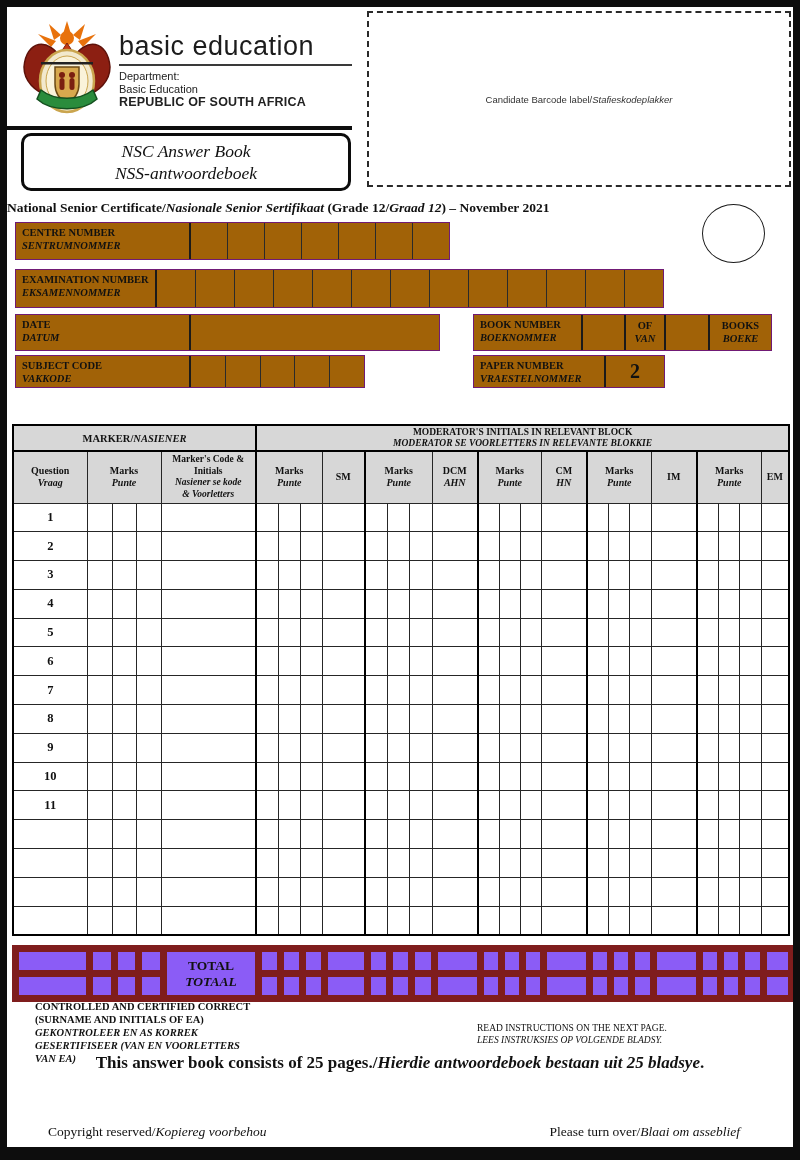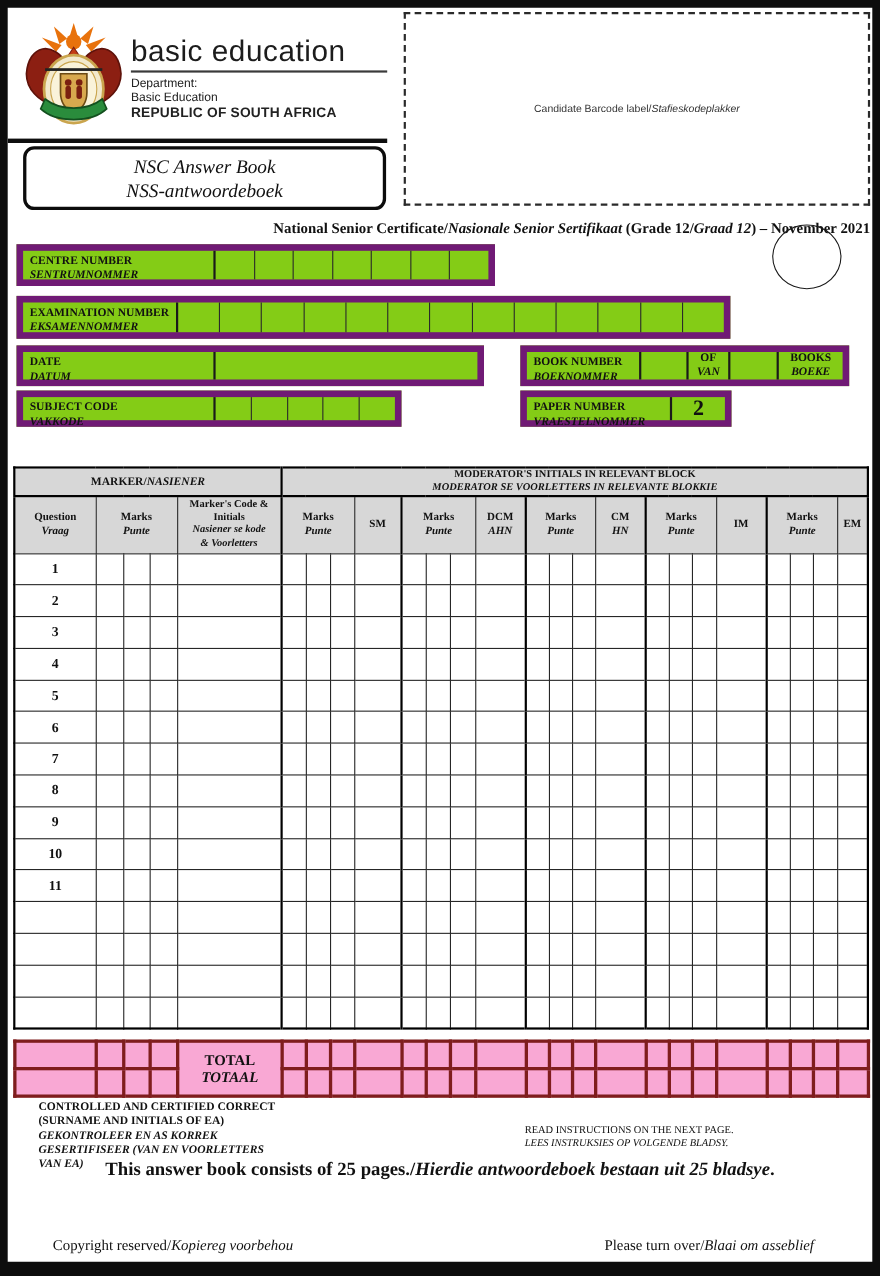--- a/index.html
+++ b/index.html
@@ -13,25 +13,25 @@
   .af { font-style:italic; }
 
   
   .be-title { font-family:"Liberation Sans", sans-serif; font-size:27px; color:#1c1c1c; letter-spacing:.5px; }
   .be-underline { background:#3a3a3a; height:2px; }
   .dept { font-family:"Liberation Sans", sans-serif; font-size:11px; line-height:13px; color:#222; }
   .dept .country { font-weight:bold; font-size:12.5px; letter-spacing:.2px; }
   .logo-divider { background:#0e0e0e; height:4px; }
   .nsc-box { border:3px solid #0c0c0c; border-radius:10px; display:flex; flex-direction:column; justify-content:center; align-items:center; font-style:italic; font-size:17.5px; line-height:22px; }
   .barcode-box { border:2px dashed #2a2a2a; display:flex; align-items:center; justify-content:center; font-family:"Liberation Sans", sans-serif; font-size:9.5px; color:#333; }
-  .main-title { text-align:right; font-size:13.5px; font-weight:bold; }
+  .main-title { text-align:left; font-size:13.5px; font-weight:bold; }
   .stamp-circle { border:1.5px solid #1a1a1a; border-radius:50%; }
 
   
-  .frow { display:flex; border:6px solid #701a75; background:#84cc16; }
+  .frow { display:flex; border:1px solid #701a75; background:#a16207; }
   .flabel { font-size:10.5px; font-weight:bold; line-height:12.5px; padding:4px 0 0 6px; border-right:2px solid #1a1a1a; }
   .flabel:last-child { border-right:none; }
   .fcells { display:flex; flex:1; }
   .fcells .cell { flex:1; border-left:1.5px solid #2a2a2a; }
   .fcells .cell:first-child { border-left:none; }
   .fvalue { flex:1; }
   .fvalue.center, .fcell-mini { display:flex; align-items:center; justify-content:center; }
   .flabel.mid { border-left:2px solid #1a1a1a; }
   .subject-value { font-size:23px; font-weight:bold; padding:0 0 0 10px; display:flex; align-items:center; letter-spacing:.5px; }
   .paper-val { font-size:20px; font-weight:bold; }
@@ -42,21 +42,21 @@
   .mtable th, .mtable td { border:1px solid #262626; padding:0; overflow:hidden; vertical-align:middle; }
   .mtable thead th { background:#d7d7d7; text-align:center; font-weight:bold; }
   .hr1 th { height:26px; font-size:10.5px; border-bottom:2px solid #000; }
   .hr1 .two-line { font-size:9.5px; line-height:11.5px; }
   .hr2 th { height:52px; font-size:10px; line-height:12px; }
   .hr2 th.codehead { font-size:9.5px; line-height:11.5px; }
   .mtable tbody td { height:28.8px; background:#fff; }
   .gstart { border-left:2.5px solid #000 !important; }
   .qnum { font-weight:bold; font-size:12.5px; text-align:center; }
   .ttable { width:776px; border:3px solid #000; }
-  .ttable td { border:3px solid #7f1d1d; padding:0; height:25px; background:#f9a8d4; }
+  .ttable td { border:7px solid #7f1d1d; padding:0; height:25px; background:#8b5cf6; }
   .totallabel { text-align:center; font-weight:bold; font-size:13.5px; line-height:16px; border-left:1px solid #262626; }
 
   
   .certified { font-size:10.5px; font-weight:bold; line-height:13px; }
   .instructions { font-size:9.5px; line-height:12px; }
   .pages-note { text-align:center; font-size:17px; font-weight:bold; }
   .bottom-line { font-size:13.5px; }
 </style>
 </head>
 <body>

